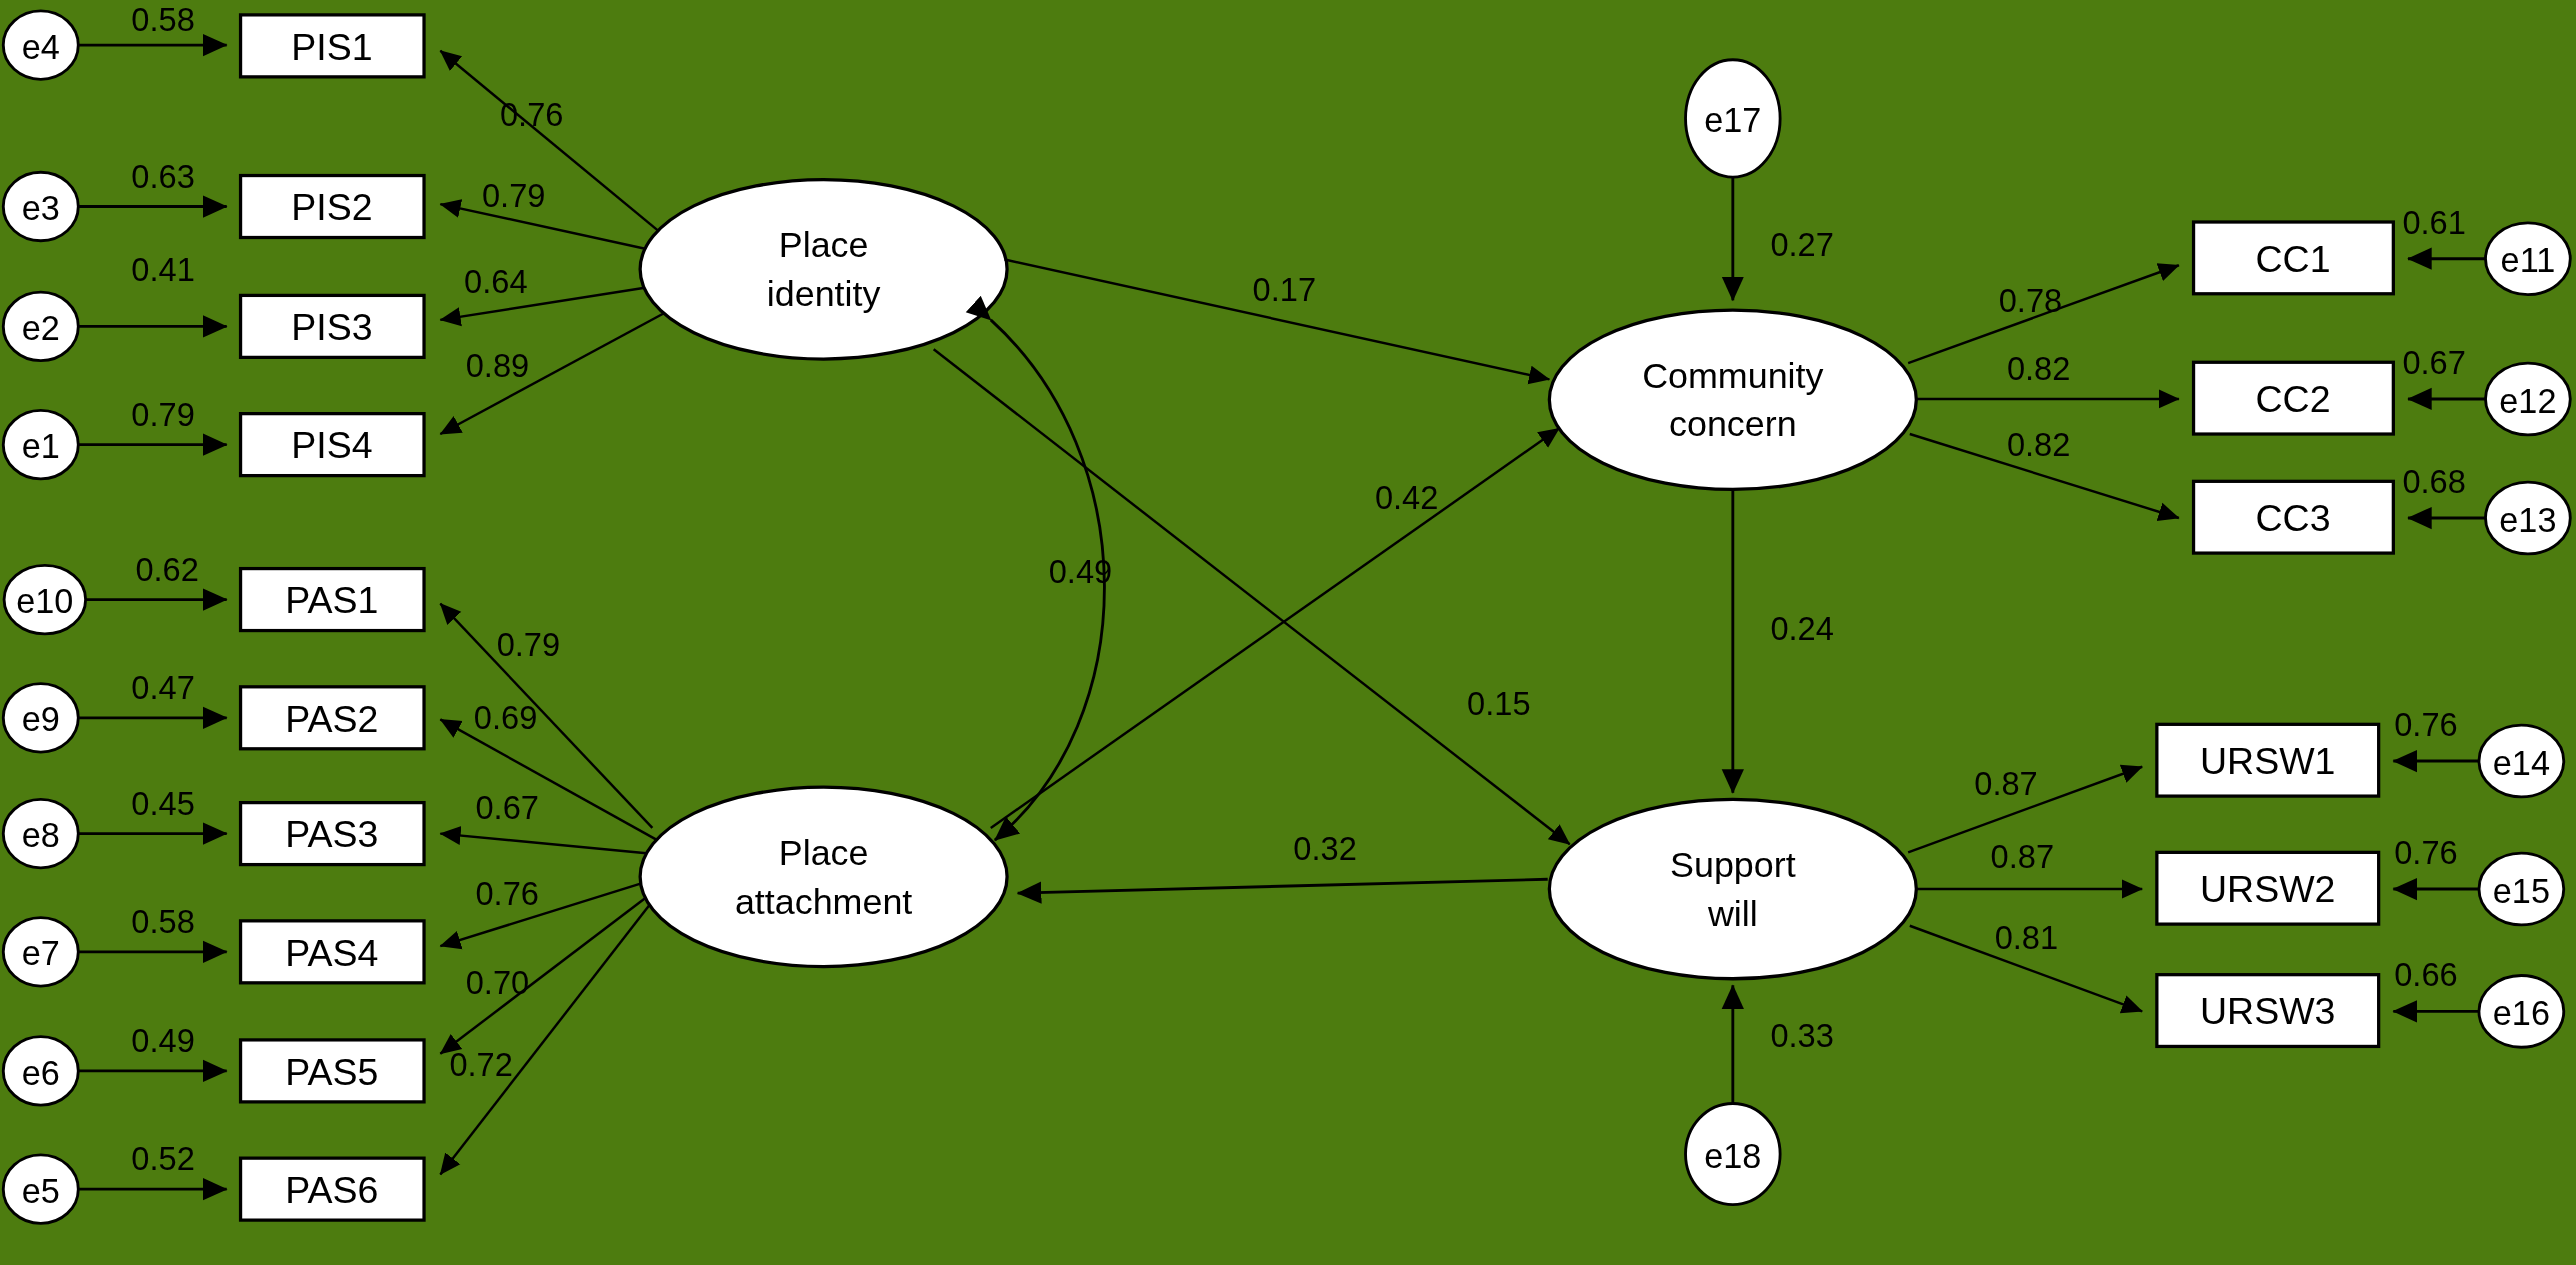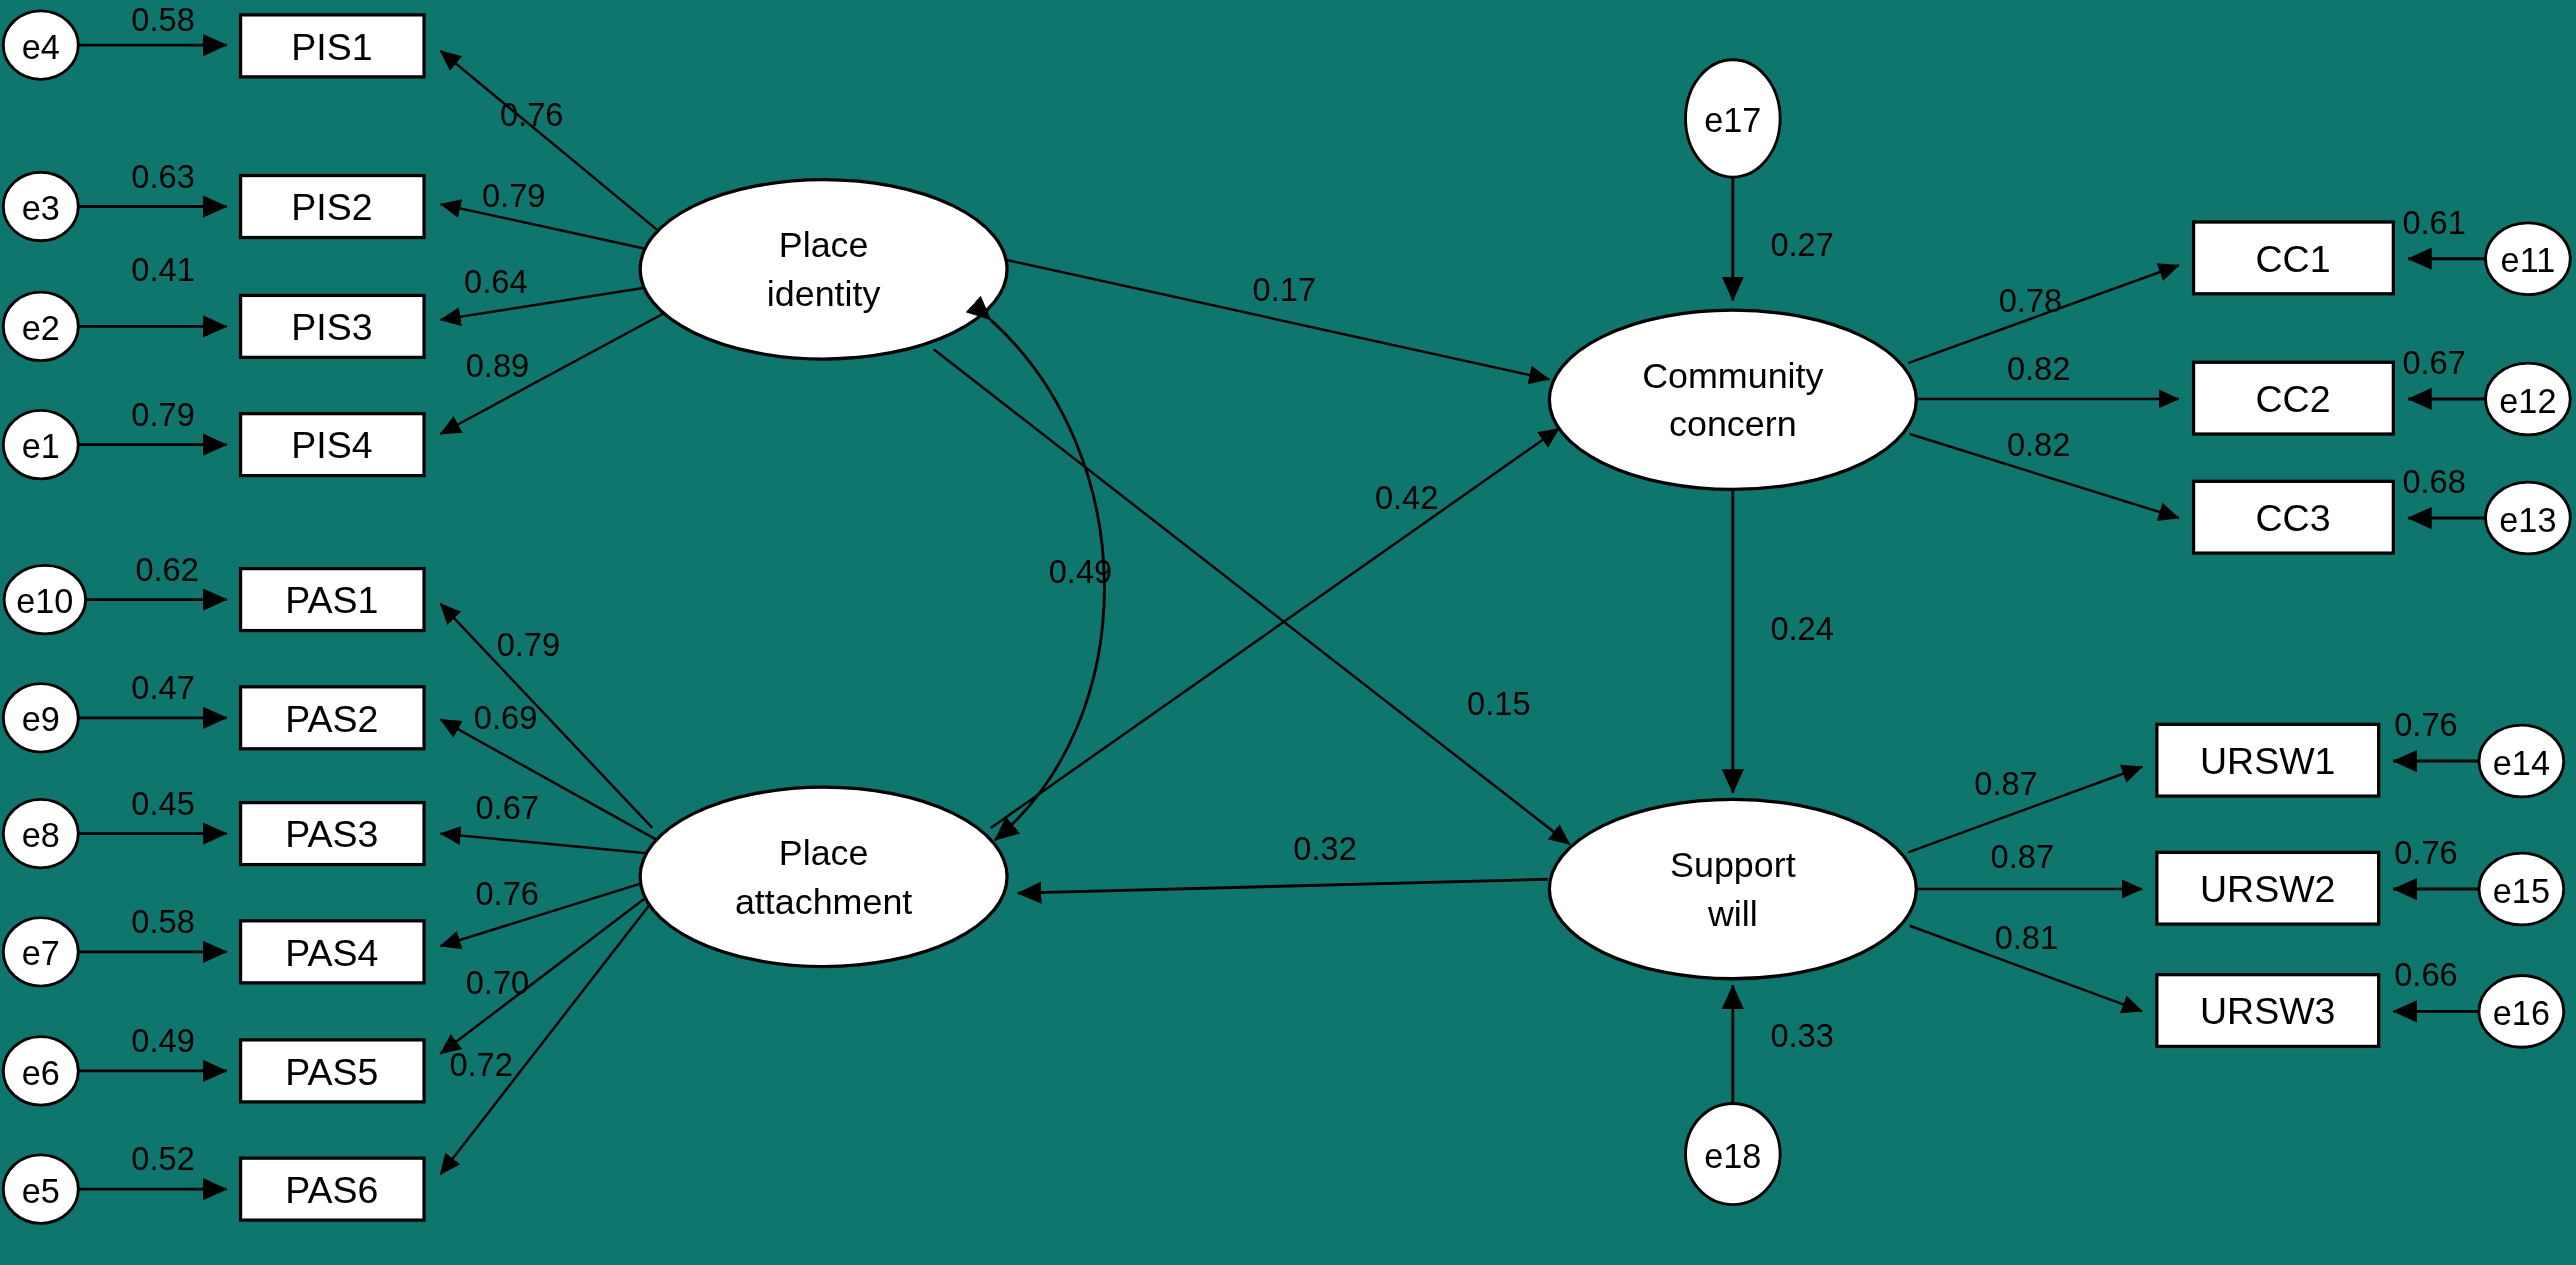--- a/index.html
+++ b/index.html
@@ -1,17 +1,17 @@
 <!DOCTYPE html>
 <html style="font-size:13px"><head>
 <meta charset="utf-8">
 <style>
   html,body{margin:0;padding:0;background:#fff;}
   body{font-family:"Liberation Sans", sans-serif;}
-  #stage{position:relative;width:2576px;height:1266px;background:#0f766e;overflow:hidden;}
+  #stage{position:relative;width:2576px;height:1266px;background:#4d7c0f;overflow:hidden;}
   svg{position:absolute;top:0;left:0;width:2576px;height:1266px;}
   .box{fill:#ffffff;stroke:#000000;stroke-width:4;}
   .ell{fill:#ffffff;stroke:#000000;stroke-width:4;}
   .err{fill:#ffffff;stroke:#000000;stroke-width:3.5;}
   .ln{stroke:#000000;stroke-width:3.5;fill:none;}
   .lnthin{stroke:#000000;stroke-width:3;fill:none;}
   .curve{stroke:#000000;stroke-width:3.5;fill:none;}
   text{font-family:"Liberation Sans", sans-serif;fill:#000000;}
   .tbox{font-size:46px;text-anchor:middle;dominant-baseline:central;}
   .tell{font-size:44px;text-anchor:middle;}

